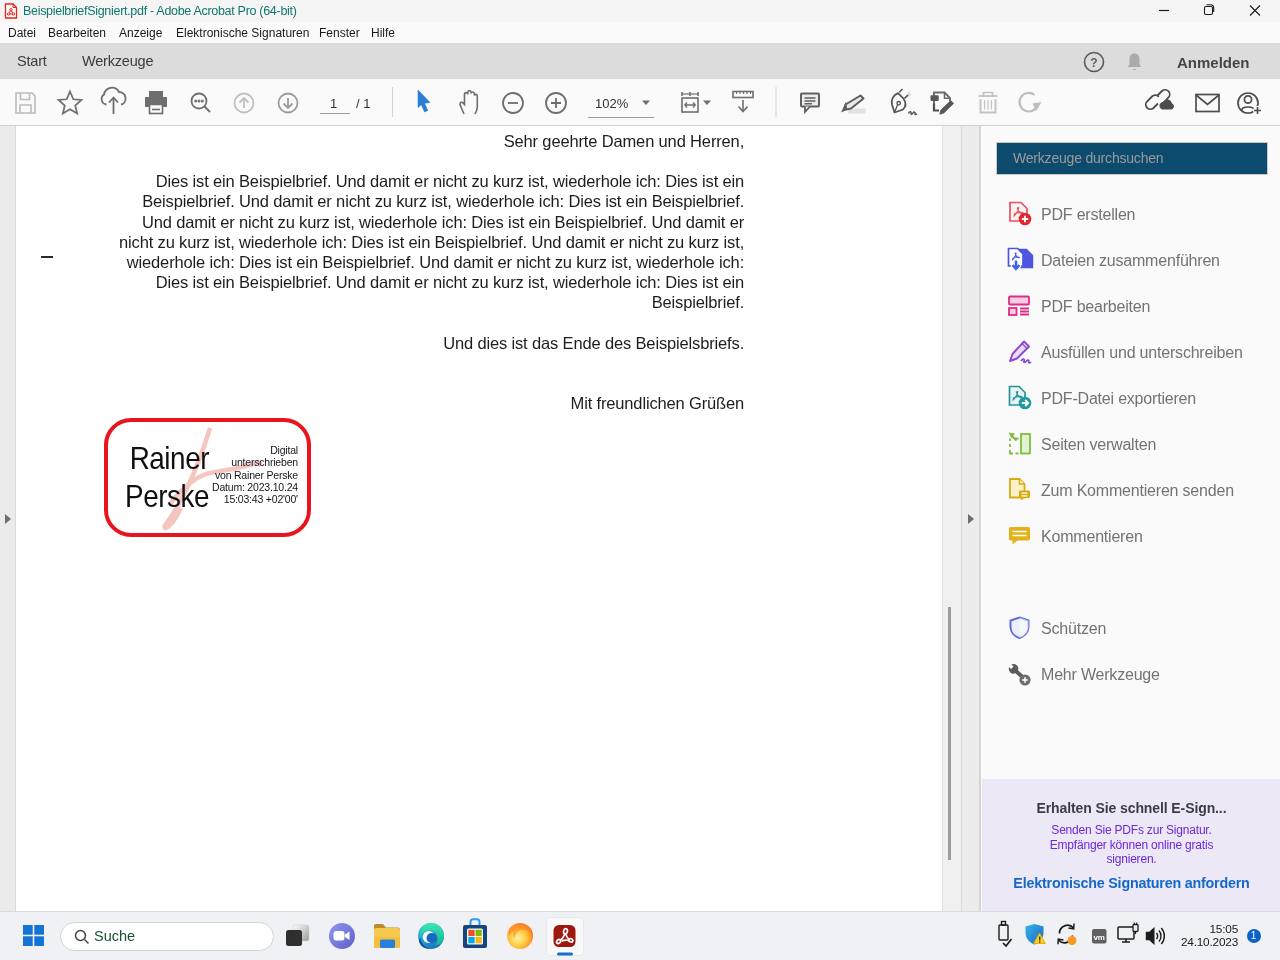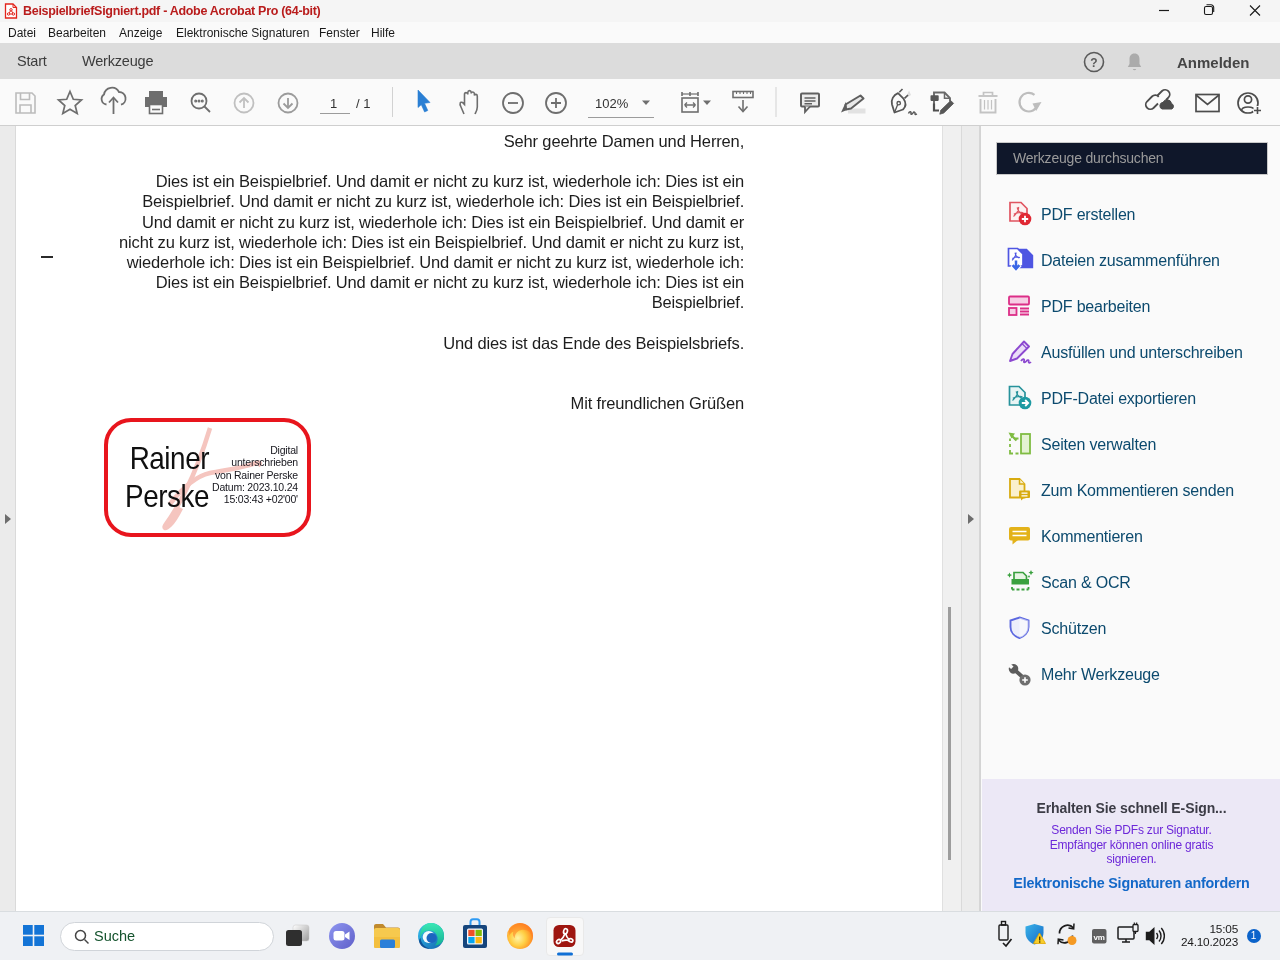--- a/index.html
+++ b/index.html
@@ -2,21 +2,21 @@
 <html><head>
 <meta charset="utf-8">
 <style>
 * { margin:0; padding:0; box-sizing:border-box; }
 html,body { width:1280px; height:960px; overflow:hidden; font-family:"Liberation Sans", sans-serif; }
 #app { position:relative; width:1280px; height:960px; background:#fff; }
 .abs { position:absolute; }
 
 
 #titlebar { position:absolute; left:0; top:0; width:1280px; height:22px; background:#f5f5f5; }
-#titletext { position:absolute; left:23px; top:4px; font-size:12.5px; letter-spacing:-0.3px; color:#b91c1c;font-weight:bold; }
+#titletext { position:absolute; left:23px; top:4px; font-size:12.5px; letter-spacing:-0.3px; color:#0f766e; }
 .winbtn { position:absolute; top:0; width:44px; height:22px; }
 
 
 #menubar { position:absolute; left:0; top:22px; width:1280px; height:21px; background:#fafafa; font-size:12px; color:#1a1a1a; }
 #menubar span { position:absolute; top:4px; }
 
 
 #tabbar { position:absolute; left:0; top:43px; width:1280px; height:36px; background:#dcdcdc; }
 #activetab { position:absolute; left:187px; top:0; width:181px; height:36px; background:#fafafa; }
 .tabtxt { position:absolute; top:10px; font-size:14.5px; letter-spacing:-0.2px; color:#3c3c3c; }
@@ -34,25 +34,25 @@
 
 .doc { position:absolute; left:102px; font-size:16.5px; line-height:20.2px; color:#1d1d1d; letter-spacing:-0.15px; white-space:nowrap; }
 
 
 #sig { position:absolute; left:87px; top:292px; width:207px; height:119px; border:4px solid #e8151d; border-radius:27px; }
 #signame { position:absolute; left:17px; top:18px; font-size:32px; line-height:37.5px; color:#101010; letter-spacing:-0.5px; transform:scaleX(0.87); transform-origin:0 0; }
 #sigdetail { position:absolute; left:104px; top:22px; font-size:10.5px; line-height:12.3px; color:#16161d; letter-spacing:-0.2px; }
 
 
 #sidebar { position:absolute; left:980px; top:0; width:300px; height:785px; background:#fafafa; border-left:1px solid #d4d4d4; }
-#searchbox { position:absolute; left:15px; top:16px; width:272px; height:33px; background:#0f172a; border:1px solid #c9c9c9; }
+#searchbox { position:absolute; left:15px; top:16px; width:272px; height:33px; background:#0c4a6e; border:1px solid #c9c9c9; }
 #searchbox span { position:absolute; left:16px; top:6.5px; font-size:14px; letter-spacing:-0.2px; color:#9b9b9b; }
 .tool { position:absolute; left:0; width:300px; height:46px; }
 .tool svg { position:absolute; left:26px; top:11px; }
-.tool .lbl { position:absolute; left:60px; top:15.5px; font-size:16px; letter-spacing:-0.2px; color:#0c4a6e; }
+.tool .lbl { position:absolute; left:60px; top:15.5px; font-size:16px; letter-spacing:-0.2px; color:#737373; }
 #esign { position:absolute; left:1px; top:653px; width:299px; height:132px; background:#ece8f6; text-align:center; }
 
 
 #taskbar { position:absolute; left:0; top:911px; width:1280px; height:49px; background:#eff1f4; border-top:1px solid #d9dde0; }
 .tbicon { position:absolute; top:12px; }
 #searchpill { position:absolute; left:60px; top:10px; width:214px; height:29px; background:#fff; border:1px solid #d0d4d9; border-radius:15px; }
 #clock { position:absolute; right:42px; top:10.5px; text-align:right; font-size:11.8px; letter-spacing:-0.2px; line-height:13.6px; color:#1b1b1b; }
 #badge { position:absolute; right:19.5px; top:17px; width:14px; height:14px; border-radius:7px; background:#0b63ca; color:#fff; font-size:10px; text-align:center; line-height:14px; }
 </style>
 </head>
@@ -351,33 +351,20 @@
         <span class="lbl">Zum Kommentieren senden</span>
       </div>
       <div class="tool" style="top:386px">
         <svg width="25" height="25" viewBox="0 0 25 25">
           <rect x="2" y="4" width="21" height="13.5" rx="2" fill="#e3b219"></rect>
           <path d="M5.5 21.5 V17 H11 Z" fill="#e3b219"></path>
           <path d="M5.5 8.5 H19.5 M5.5 12.5 H19.5" stroke="#fff" stroke-width="1.6"></path>
         </svg>
         <span class="lbl">Kommentieren</span>
       </div>
-      <div class="tool" style="top:432px">
-        <svg width="27" height="26" viewBox="0 0 27 26">
-          <path d="M7 10 V3.5 H16 L19.5 7 V10" fill="#e7f5e3" stroke="#3aa13f" stroke-width="1.7"></path>
-          <rect x="4.5" y="10" width="17.5" height="5.5" fill="#3aa13f"></rect>
-          <g stroke="#3aa13f" stroke-width="1.8" fill="none">
-            <path d="M5 18 V20.5 M5 20.5 H7.5 M9.5 20.5 H12.5 M14.5 20.5 H17.5 M21.5 20.5 H19.5 M21.5 18 V20.5"></path>
-          </g>
-          <path d="M2.5 5.5 L3.3 7.3 L5.1 8.1 L3.3 8.9 L2.5 10.7 L1.7 8.9 L0 8.1 L1.7 7.3 Z" fill="#3aa13f" transform="translate(0,-2)"></path>
-          <path d="M24 1 L24.8 2.8 L26.6 3.6 L24.8 4.4 L24 6.2 L23.2 4.4 L21.5 3.6 L23.2 2.8 Z" fill="#3aa13f"></path>
-          <circle cx="22" cy="7.5" r="0.9" fill="#3aa13f"></circle>
-        </svg>
-        <span class="lbl">Scan &amp; OCR</span>
-      </div>
       <div class="tool" style="top:478px">
         <svg width="25" height="25" viewBox="0 0 25 25">
           <path d="M12.5 2.5 L21.5 5.5 V12 C21.5 17.5 17.5 21.5 12.5 23 C7.5 21.5 3.5 17.5 3.5 12 V5.5 Z" fill="#eceefb" stroke="#5b67e0" stroke-width="1.9"></path>
           <path d="M12.5 2.5 L21.5 5.5 V12 C21.5 17.5 17.5 21.5 12.5 23 Z" fill="#fff" opacity="0.55"></path>
         </svg>
         <span class="lbl">Schützen</span>
       </div>
       <div class="tool" style="top:524px">
         <svg width="26" height="26" viewBox="0 0 26 26">
           <g transform="rotate(-48 10 11)" fill="#5c5c5c">

